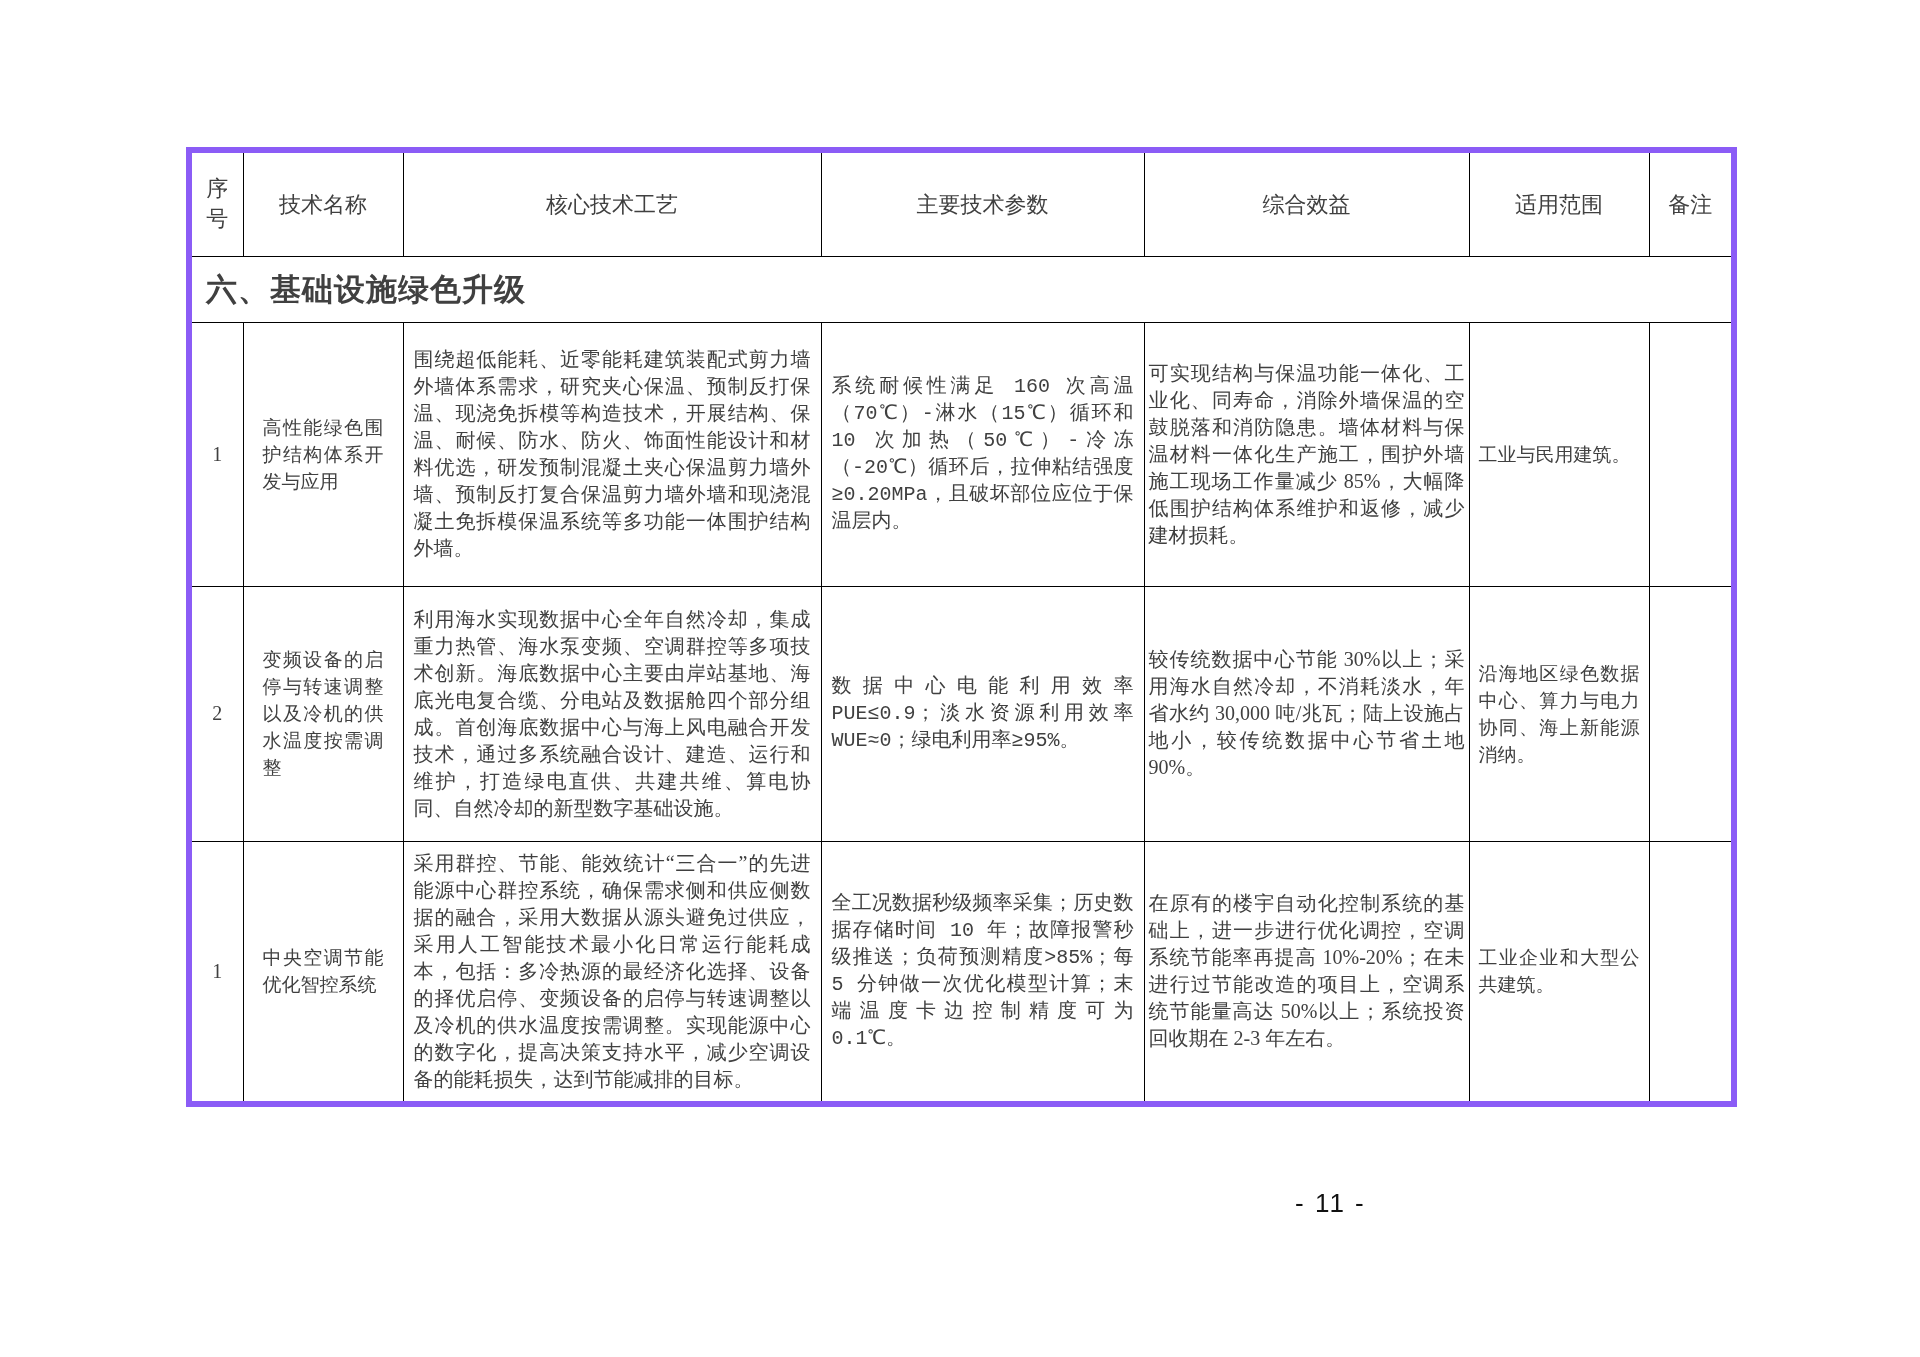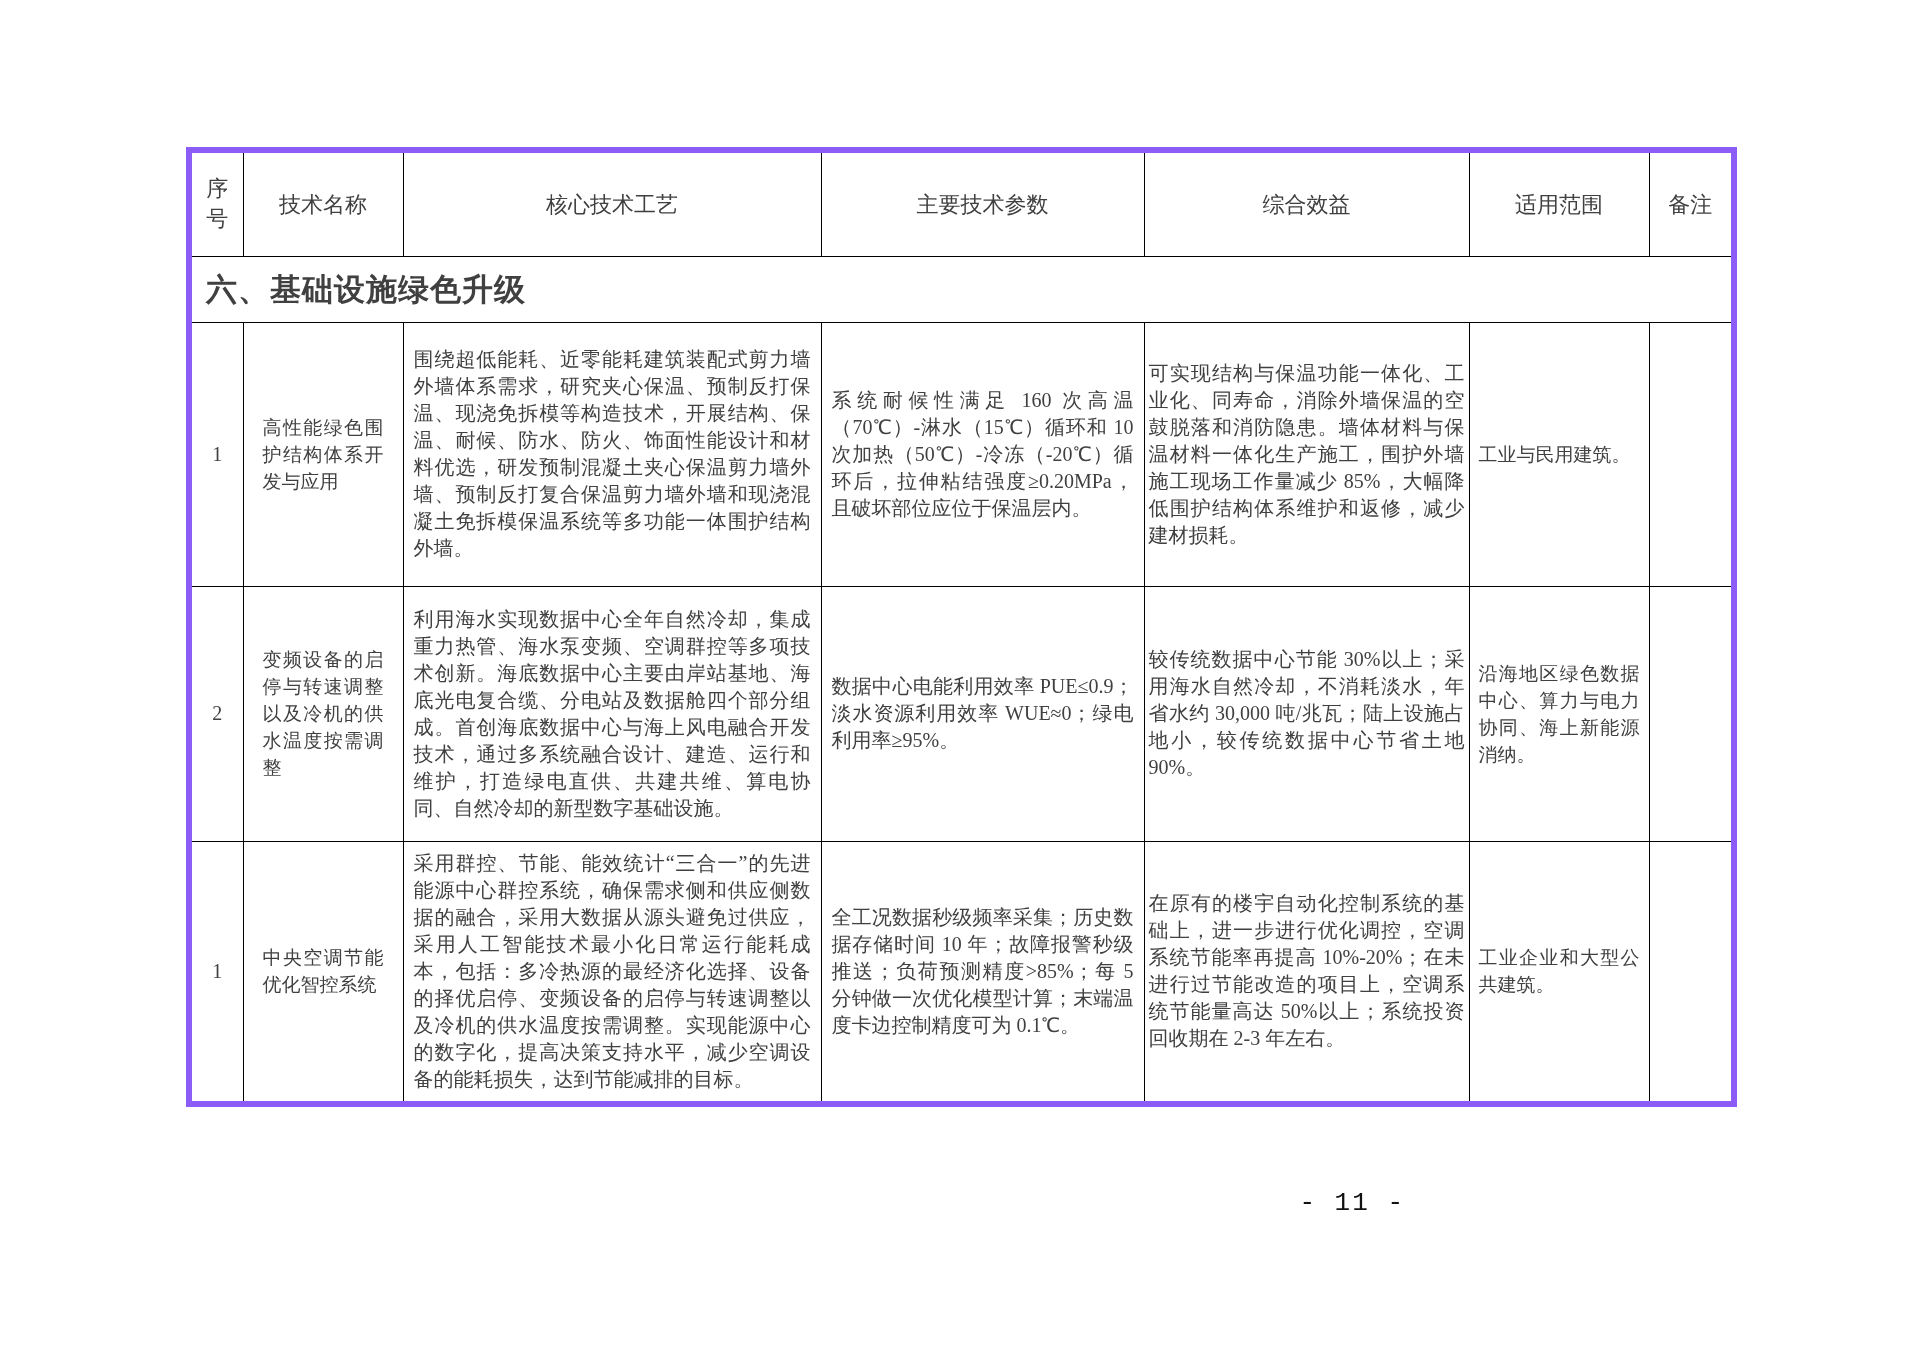--- a/index.html
+++ b/index.html
@@ -32,33 +32,33 @@
   tr.section-row td {
     font-family:"Liberation Sans", sans-serif;
     font-weight:bold;
     font-size:31px;
     padding-left:14px;
     letter-spacing:1px;
   }
   td.c-index { text-align:center; font-size:20px; }
   td.c-name  { text-align:justify; text-justify:inter-ideograph; padding:2px 19px; font-size:19px; }
   td.c-proc  { text-align:justify; text-justify:inter-ideograph; padding:8px 10px; }
-  td.c-par   { text-align:justify; text-justify:inter-ideograph; padding:4px 10px; }
+  td.c-par   { text-align:justify; text-justify:inter-ideograph; padding:4px 10px;font-family:Liberation Mono, monospace; }
   td.c-ben   { text-align:justify; text-justify:inter-ideograph; padding:8px 4px; }
   td.c-scope { text-align:justify; text-justify:inter-ideograph; padding:8px 9px; font-size:19px; }
   td.c-rem   { }
 
   tr.row-61 { height:264px; }
   tr.row-62 { height:255px; }
   tr.row-71 { height:252px; }
 
   .page-number {
     position:absolute; top:1188px; left:1295px; width:110px;
-    font-size:26px; letter-spacing:2px; color:#111; text-align:right;
-    font-family:Liberation Mono, monospace;
+    font-size:26px; letter-spacing:2px; color:#111; text-align:left;
+    font-family:Liberation Sans, sans-serif;
   }
 </style>
 </head>
 <body>
 
 <div class="page">
 
   <table class="doc-table">
     <colgroup>
       <col style="width:54px">

